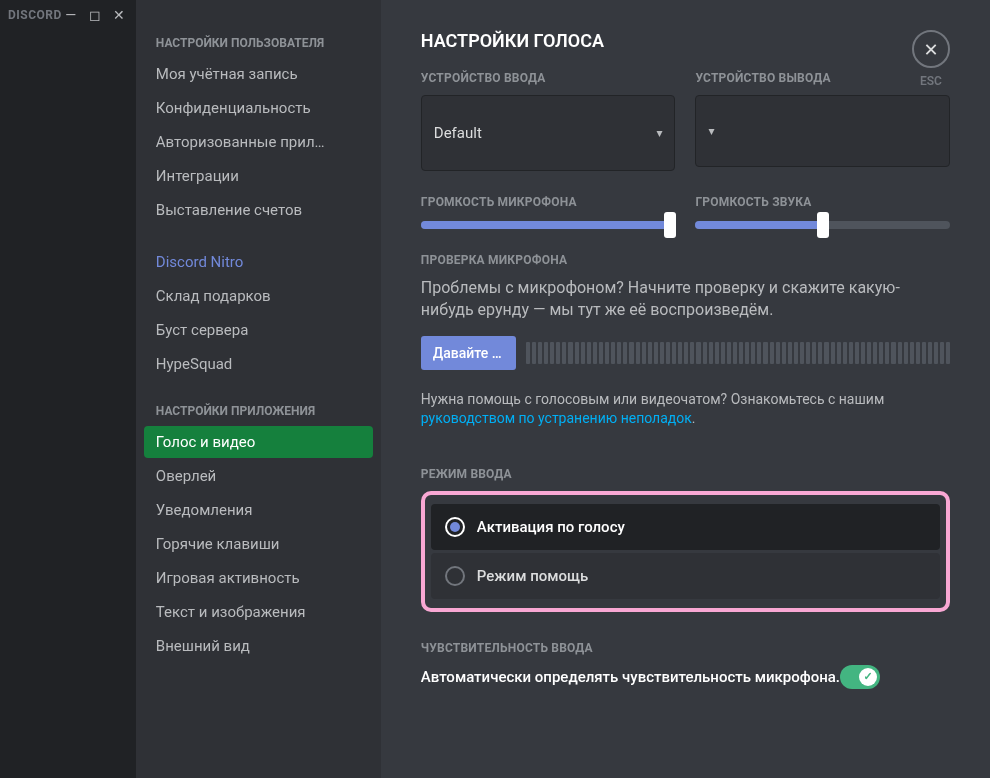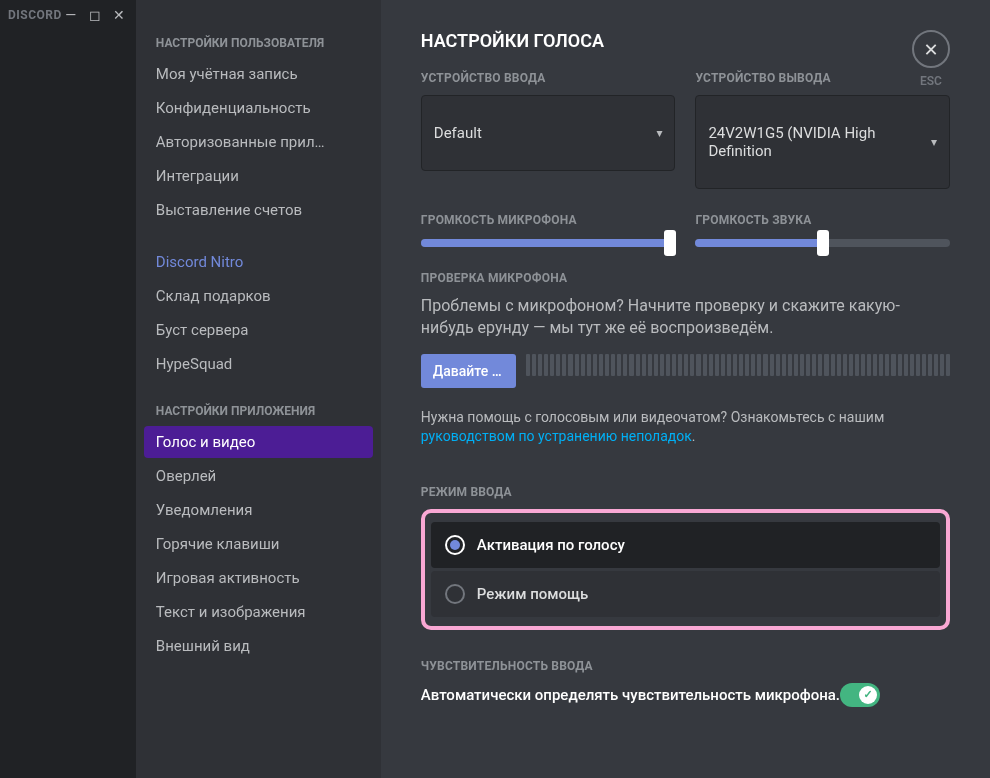--- a/index.html
+++ b/index.html
@@ -6,36 +6,36 @@
 body{background:#000;overflow:hidden}
 .window{width:990px;height:778px;background:#202225;margin:0 auto;position:relative;display:flex;}
 .titlebar{height:30px;background:#202225;display:flex;align-items:center;justify-content:space-between;padding:0 8px}
 .app-title{color:#72767d;font-size:12px;font-weight:700;letter-spacing:0.5px}
 .window-controls{display:flex;gap:6px;align-items:center}
 .window-controls span{color:#b9bbbe;font-size:14px;width:18px;text-align:center;cursor:pointer}
 .body{flex:1;display:flex;background:#36393f;overflow:hidden}
 .sidebar{width:245px;background:#2f3136;padding:30px 8px 10px 8px;overflow-y:auto}
 .sidebar-header{font-size:12px;font-weight:700;color:#8e9297;padding:6px 12px;text-transform:uppercase}
 .sidebar-item{font-size:15px;color:#b9bbbe;padding:7px 12px;border-radius:4px;cursor:pointer;margin:2px 0}
-.sidebar-item.active{background:#4c1d95;color:#fff}
+.sidebar-item.active{background:#15803d;color:#fff}
 .sidebar-item.nitro{color:#7289da}
 .content{flex:1;padding:30px 40px 10px 40px;overflow-y:auto;position:relative}
 .content::-webkit-scrollbar{width:8px}
 .content::-webkit-scrollbar-thumb{background:#202225;border-radius:4px}
 .page-title{color:#fff;font-size:18px;font-weight:600;margin-bottom:20px;text-transform:uppercase}
 .section-label{color:#8e9297;font-size:12px;font-weight:700;margin-bottom:10px;letter-spacing:0.2px}
 .row{display:flex;gap:20px;margin-bottom:24px}
 .col{flex:1}
 .select{background:#2f3136;border:1px solid #222427;border-radius:4px;padding:28px 12px;color:#dcddde;font-size:15px;display:flex;justify-content:space-between;align-items:center;cursor:pointer}
 .chev{color:#b9bbbe;font-size:12px}
 .slider-track{height:8px;background:#4f545c;border-radius:4px;position:relative;margin-top:12px}
 .slider-fill{position:absolute;left:0;top:0;height:100%;background:#7289da;border-radius:4px}
 .slider-thumb{position:absolute;top:50%;transform:translate(-50%,-50%);width:12px;height:26px;background:#fff;border-radius:3px;cursor:pointer}
 .desc{color:#b9bbbe;font-size:16px;line-height:1.4;margin-bottom:14px}
-.mic-test-row{display:flex;align-items:flex-start;gap:10px;margin-bottom:20px}
+.mic-test-row{display:flex;align-items:center;gap:10px;margin-bottom:20px}
 .btn-primary{background:#7289da;color:#fff;border:none;padding:9px 12px;border-radius:3px;font-size:14px;font-weight:500;cursor:pointer;white-space:nowrap;max-width:95px;overflow:hidden;text-overflow:ellipsis}
 .level-meter{flex:1;height:22px;display:flex;gap:2px}
 .level-bar{flex:1;background:#4f545c;border-radius:1px}
 .help-text{color:#b9bbbe;font-size:14px;line-height:1.4;margin-bottom:38px}
 .help-text a{color:#00aff4;text-decoration:none}
 .radio-group{border:4px solid #f9a8d4;border-radius:10px;padding:6px 6px;margin-bottom:29px}
 .radio-item{background:#2f3136;border-radius:4px;padding:13px 14px;margin:3px 0;display:flex;align-items:center;gap:12px;cursor:pointer}
 .radio-item.selected{background:#202225}
 .radio-circle{width:20px;height:20px;border:2px solid #72767d;border-radius:50%;display:flex;align-items:center;justify-content:center}
 .radio-item.selected .radio-circle{border-color:#fff}
@@ -99,21 +99,20 @@
         <div class="col">
           <div class="section-label">УСТРОЙСТВО ВВОДА</div>
           <div class="select">
             <span>Default</span>
             <span class="chev">▾</span>
           </div>
         </div>
         <div class="col">
           <div class="section-label">УСТРОЙСТВО ВЫВОДА</div>
           <div class="select">
-            <span>24V2W1G5 (NVIDIA High Definition</span>
             <span class="chev">▾</span>
           </div>
         </div>
       </div>
 
       <div class="row">
         <div class="col">
           <div class="section-label">ГРОМКОСТЬ МИКРОФОНА</div>
           <div class="slider-track">
             <div class="slider-fill" id="mic-fill" style="width: 98%;"></div>

